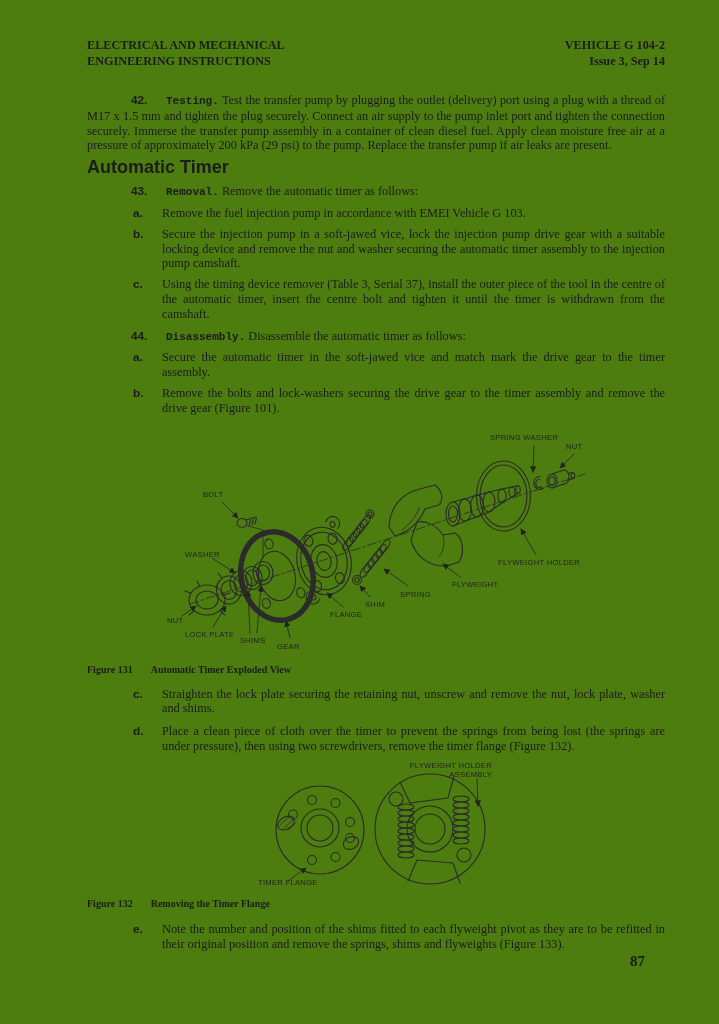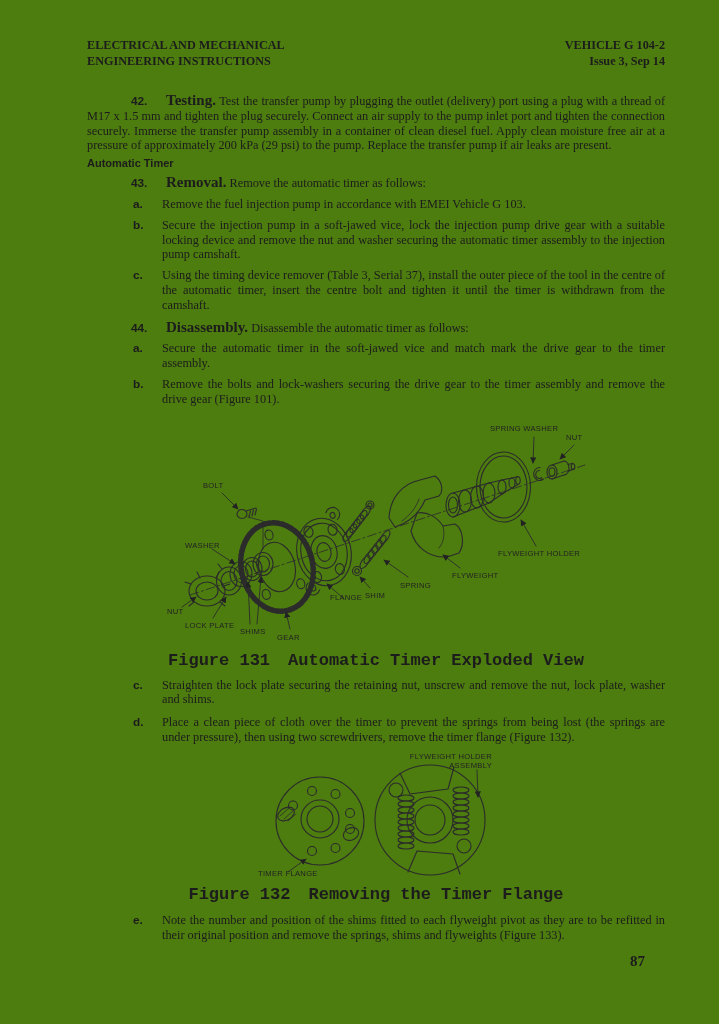--- a/index.html
+++ b/index.html
@@ -13,22 +13,22 @@
     color: #1c1c1c;
     font-family: "Liberation Serif", serif;
   }
   .content { position: absolute; left: 87px; top: 0; width: 578px; }
   .hdr { display: flex; justify-content: space-between; padding-top: 37px;
          font-weight: bold; font-size: 12.2px; line-height: 16px; }
   .hdr .right { text-align: right; }
   .para { font-size: 12.3px; line-height: 14.8px; text-align: justify; }
   .num  { display: inline-block; width: 35px;
           font-family: "Liberation Sans", sans-serif; font-weight: bold; font-size: 11.8px; margin-left: 44px; }
-  .plabel { font-family: Liberation Serif, serif; font-weight: bold; font-size: 15px; }
-  .sechead { font-family: "Liberation Sans", sans-serif; font-weight: bold; font-size: 11px;
+  .plabel { font-family: Liberation Mono, monospace; font-weight: bold; font-size: 11px; }
+  .sechead { font-family: "Liberation Sans", sans-serif; font-weight: bold; font-size: 18px;
              margin-top: 4px; }
   .sub { margin-left: 46px; padding-left: 29px; text-indent: -29px;
          font-size: 12.3px; line-height: 14.8px; text-align: justify; margin-top: 6px; }
   .sub .let { display: inline-block; width: 29px; text-indent: 0;
               font-family: "Liberation Sans", sans-serif; font-weight: bold; font-size: 11.8px; }
   .mt-p42 { margin-top: 24px; }
   .mt-p43 { margin-top: 6px; }
   .mt-p44 { margin-top: 7px; }
   .mt-c131 { margin-top: 10px; }
   .mt-d131 { margin-top: 8px; }
@@ -37,22 +37,22 @@
   .fig131 { height: 230px; margin-top: 14px; }
   .fig132 { height: 138px; margin-top: 1px; }
   .figart { position: absolute; top: 0; }
   .fig131 .figart { left: 63px; }
   .fig132 .figart { left: 153px; }
   .figlabel { position: absolute; font-family: "Liberation Sans", sans-serif;
               font-size: 7.6px; letter-spacing: 0.3px; white-space: nowrap; color: #222; }
   .fha-wrap { position: absolute; left: 309px; top: 6px; width: 96px; text-align: right; }
   .fha-wrap .figline { font-family: "Liberation Sans", sans-serif; font-size: 7.6px;
                        letter-spacing: 0.3px; line-height: 9px; color:#222; }
-  .figcap { text-align: center; font-family: Liberation Mono, monospace;
-            font-weight: bold; font-size: 17px; line-height: 15px; }
+  .figcap { font-family: Liberation Serif, serif;
+            font-weight: bold; font-size: 10px; line-height: 15px; }
   .figcap .t { margin-left: 18px; }
   .cap131 { margin-top: 2px; }
   .cap132 { margin-top: 3px; }
   .pagenum { position: absolute; right: 74px; top: 953px;
              font-weight: bold; font-size: 15px; }
   svg.line-art { stroke: #2b2b2b; fill: none; stroke-width: 1.1;
                  stroke-linecap: round; stroke-linejoin: round; }
   svg.line-art .thin { stroke-width: 0.8; }
   svg.line-art .teeth { stroke-width: 5; }
   svg.line-art .arrow { stroke-width: 0.9; }
@@ -236,21 +236,21 @@
         </g>
       </svg>
       <div class="figlabel" style="left:403px; top:3px;">SPRING WASHER</div>
       <div class="figlabel" style="left:479px; top:12px;">NUT</div>
       <div class="figlabel" style="left:116px; top:60px;">BOLT</div>
       <div class="figlabel" style="left:98px;  top:120px;">WASHER</div>
       <div class="figlabel" style="left:411px; top:128px;">FLYWEIGHT HOLDER</div>
       <div class="figlabel" style="left:365px; top:150px;">FLYWEIGHT</div>
       <div class="figlabel" style="left:313px; top:160px;">SPRING</div>
       <div class="figlabel" style="left:278px; top:170px;">SHIM</div>
-      <div class="figlabel" style="left:243px; top:172px;">FLANGE</div>
+      <div class="figlabel" style="left:243px; top:180px;">FLANGE</div>
       <div class="figlabel" style="left:80px;  top:186px;">NUT</div>
       <div class="figlabel" style="left:98px;  top:200px;">LOCK PLATE</div>
       <div class="figlabel" style="left:153px; top:206px;">SHIMS</div>
       <div class="figlabel" style="left:190px; top:212px;">GEAR</div>
     </div>
 
     <p class="figcap cap131"><span>Figure 131</span><span class="t">Automatic Timer Exploded View</span></p>
 
     <p class="sub mt-c131"><span class="let">c.</span><span>Straighten the lock plate securing the retaining nut, unscrew and remove the nut, lock plate, washer and shims.</span></p>
     <p class="sub mt-d131"><span class="let">d.</span><span>Place a clean piece of cloth over the timer to prevent the springs from being lost (the springs are under pressure), then using two screwdrivers, remove the timer flange (Figure 132).</span></p>

